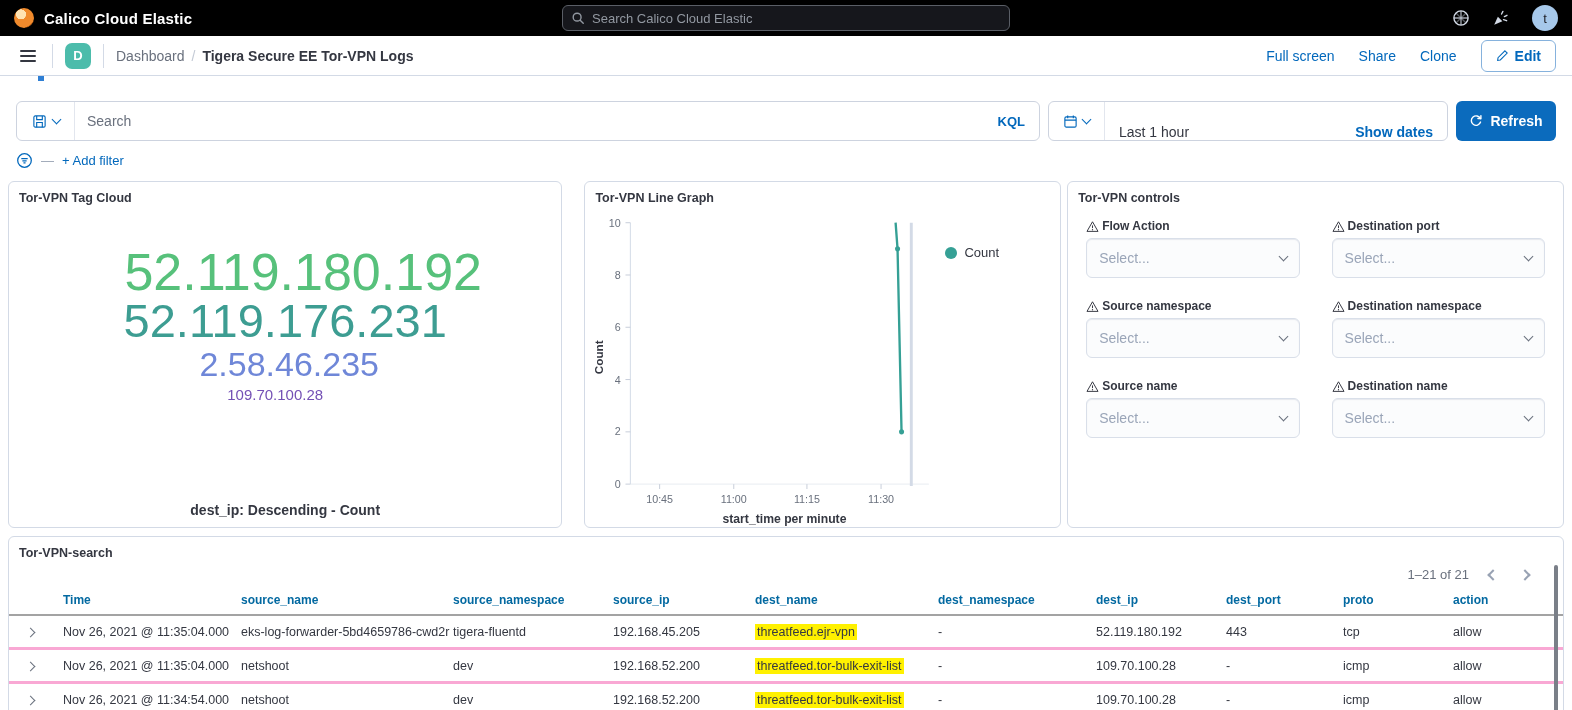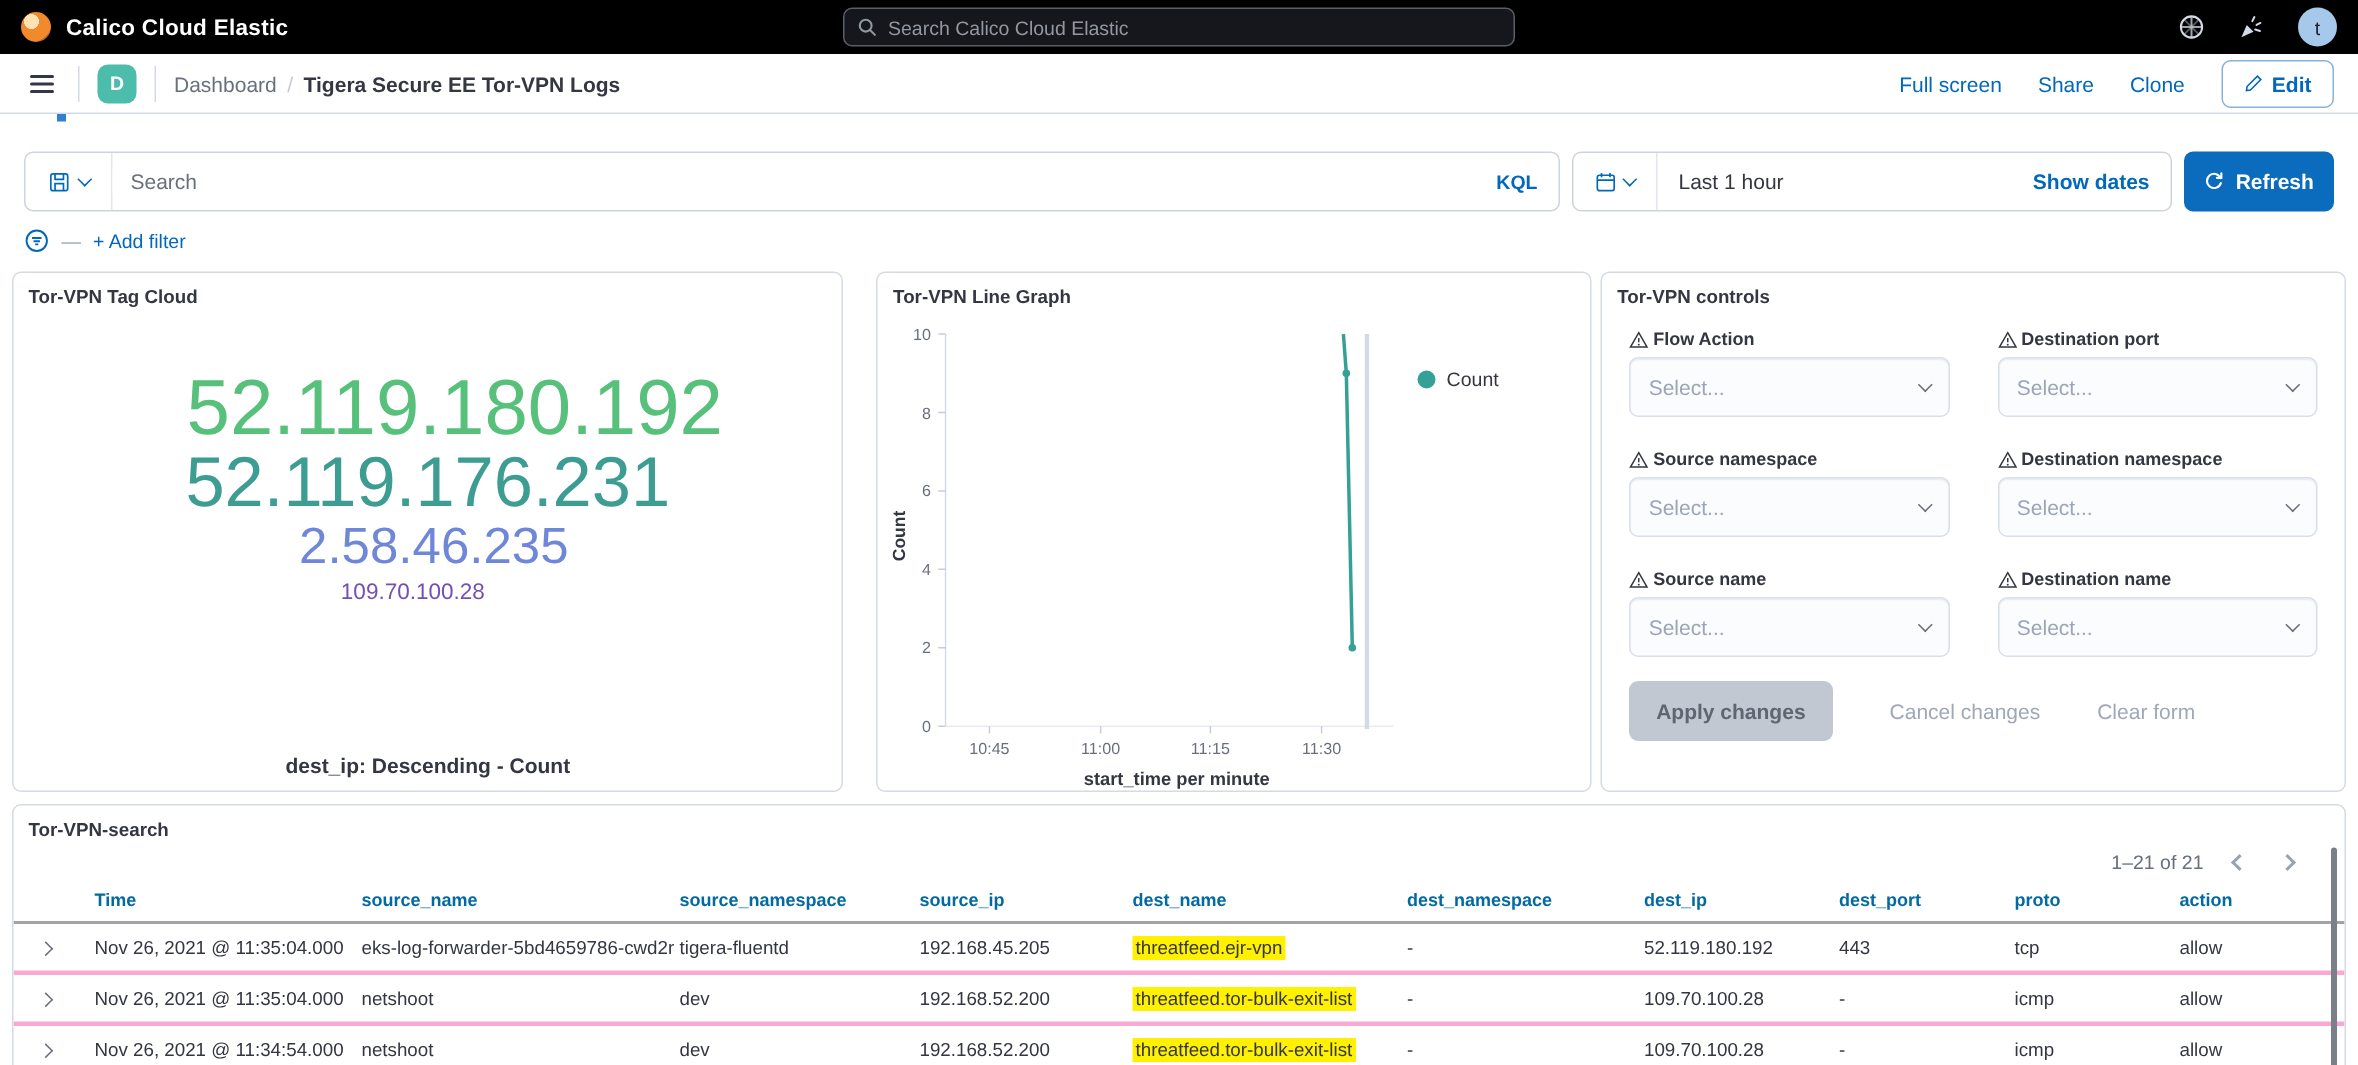--- a/index.html
+++ b/index.html
@@ -39,21 +39,21 @@
 
   
   .query-section { padding:20px 16px 0; }
   .query-row { display:flex; gap:8px; height:40px; }
   .qbox { flex:1; display:flex; align-items:center; border:1px solid #cdd3df; border-radius:6px; background:#fff; }
   .qbox-left { width:58px; height:100%; display:flex; align-items:center; justify-content:center; gap:6px;
     border-right:1px solid #e2e6ee; cursor:pointer; }
   .qbox input { flex:1; border:none; outline:none; font-size:14px; padding:0 12px; color:#343741; }
   .qbox input::placeholder { color:#69707d; }
   .kql { color:#0268bc; font-size:13px; font-weight:600; padding:0 14px; cursor:pointer; }
-  .datebox { width:400px; display:flex; align-items:center; border:1px solid #cdd3df; border-radius:6px; background:#fff; }
+  .datebox { width:400px; display:flex; align-items:flex-end; border:1px solid #cdd3df; border-radius:6px; background:#fff; }
   .datebox-left { width:56px; height:100%; display:flex; align-items:center; justify-content:center; gap:5px;
     border-right:1px solid #e2e6ee; cursor:pointer; }
   .date-text { font-size:14px; color:#343741; padding:0 14px; }
   .show-dates { margin-left:auto; color:#0268bc; font-size:14px; font-weight:600; padding:0 14px; cursor:pointer; }
   .refresh-btn { width:100px; background:#0b6bbd; border:none; border-radius:6px; color:#fff; font-size:14px;
     font-weight:700; display:flex; align-items:center; justify-content:center; gap:7px; cursor:pointer; }
   .filter-row { display:flex; align-items:center; gap:8px; margin-top:9px; height:20px; }
   .filter-dash { color:#98a2b3; font-size:13px; }
   .add-filter { color:#0268bc; font-size:13px; cursor:pointer; }
 
@@ -380,25 +380,20 @@
                 </svg>
             </span>
             <span>Destination name</span>
           </div>
           <div class="ctl-select">
             <span class="ph">Select...</span>
             <span class="chev down"></span>
           </div>
         </div>
       </div>
-      <div class="ctl-buttons">
-        <button class="apply-btn">Apply changes</button>
-        <button class="ghost-btn">Cancel changes</button>
-        <button class="ghost-btn">Clear form</button>
-      </div>
     </div>
   </div>
 
   <div class="panel p-table">
     <div class="panel-title">Tor-VPN-search</div>
     <div class="pagination">
       <span class="page-count">1–21 of 21</span>
       <button class="page-btn"><span class="chev left lt"></span></button>
       <button class="page-btn"><span class="chev right lt"></span></button>
     </div>

